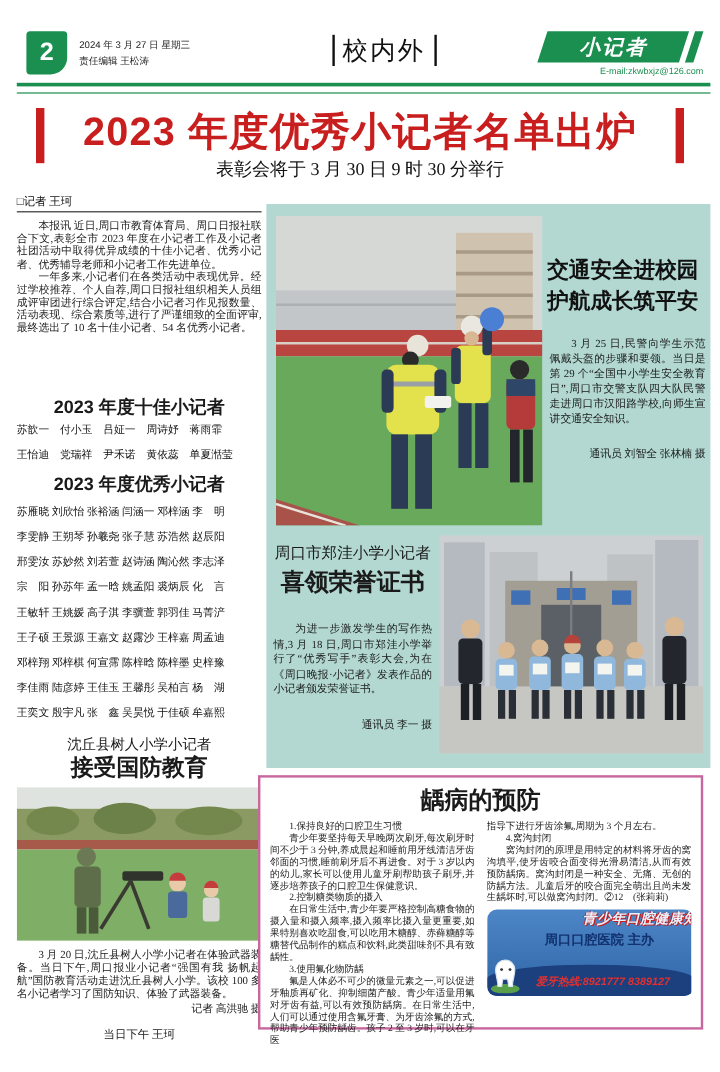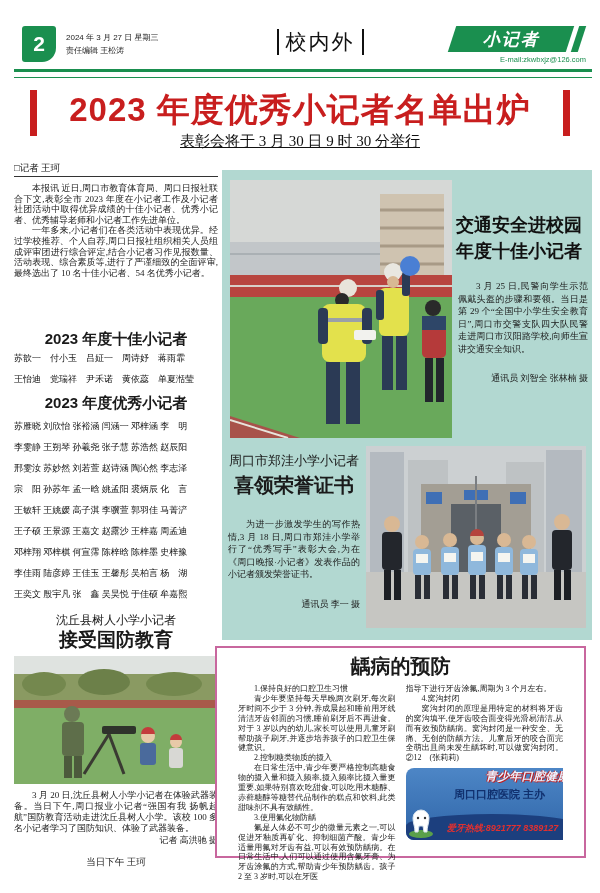--- a/index.html
+++ b/index.html
@@ -25,21 +25,21 @@
   .email{left:400px;top:55px;width:186px;text-align:right;font-size:7.5px;color:#1a8f4f;
          font-family:"Liberation Sans",sans-serif;}
   .green-rule{left:14px;top:69px;width:578px;height:5px;
               border-top:3px solid #1a8f4f;border-bottom:1px solid #1a8f4f;}
 
   
   .red-bar{top:90px;width:7px;height:46px;background:#c81e1e;}
   .headline{left:40px;top:88px;width:520px;text-align:center;color:#c81e1e;
             font-family:"Liberation Sans","DejaVu Sans",sans-serif;font-weight:900;
             font-size:33px;letter-spacing:1px;}
-  .subtitle{left:40px;top:132px;width:520px;text-align:center;font-size:15px;color:#111;text-decoration:underline;}
+  .subtitle{left:40px;top:132px;width:520px;text-align:center;font-size:15px;color:#111;}
 
   
   .byline{left:14px;top:162px;width:204px;font-size:9.5px;color:#111;}
   .byline-rule{left:14px;top:176px;width:204px;height:1px;background:#333;}
   .article{left:14px;top:183px;width:204px;font-size:9px;line-height:10.6px;text-align:justify;}
   .article p{margin:0;text-indent:2em;}
   .list-head{left:14px;top:330px;width:204px;text-align:center;font-size:15px;font-weight:bold;
              font-family:"Liberation Sans",sans-serif;}
   .names{left:14px;width:204px;text-align:left;font-size:9px;color:#111;}
   .names div{height:21px;}
@@ -63,21 +63,21 @@
   .traffic-credit{left:458px;top:372px;width:130px;font-size:9px;text-align:right;}
   .cert-kicker{left:226px;top:452px;width:136px;text-align:center;font-size:13px;}
   .cert-title{left:226px;top:472px;width:136px;text-align:center;font-size:20px;font-weight:900;
               font-family:"Liberation Sans",sans-serif;}
   .cert-body{left:228px;top:518px;width:132px;font-size:9px;line-height:12.6px;text-align:justify;text-indent:2em;}
   .cert-credit{left:228px;top:598px;width:132px;font-size:9px;text-align:right;}
   .photo2{left:366px;top:446px;width:220px;height:182px;}
 
   
   .dental-box{left:215px;top:646px;width:371px;height:212px;border:2px solid #c8679e;background:#fff;
-              box-sizing:border-box;padding:5px 21px;}
+              box-sizing:border-box;padding:5px 8px;}
   .dental-title{text-align:center;font-size:20px;font-weight:900;font-family:"Liberation Sans",sans-serif;
                 margin:0 0 4px 0;}
   .dental-cols{display:flex;gap:10px;}
   .dental-col{width:172px;font-size:8px;line-height:9.9px;text-align:justify;overflow:hidden;}
   .dental-col p{margin:0;text-indent:2em;}
   .dental-col p.cont{text-indent:0;}
   .dental-col-right{display:flex;flex-direction:column;}
 
   
   .ad{margin-top:5px;width:172px;height:72px;border-radius:8px;overflow:hidden;position:relative;
@@ -210,21 +210,21 @@
     <rect x="166" y="156" width="11" height="54" fill="#2b3a55"></rect>
     <circle cx="203" cy="128" r="8" fill="#2a2a2a"></circle>
     <rect x="192" y="136" width="24" height="42" rx="5" fill="#b53a3a"></rect>
     <rect x="192" y="136" width="24" height="14" fill="#2e4668"></rect>
     <rect x="195" y="178" width="8" height="44" fill="#22262c"></rect>
     <rect x="206" y="178" width="8" height="44" fill="#22262c"></rect>
   </svg>
 
   <div class="abs traffic-title">
     <div>交通安全进校园</div>
-    <div>年度十佳小记者</div>
+    <div>护航成长筑平安</div>
   </div>
   <div class="abs traffic-body">3 月 25 日,民警向学生示范佩戴头盔的步骤和要领。当日是第 29 个“全国中小学生安全教育日”,周口市交警支队四大队民警走进周口市汉阳路学校,向师生宣讲交通安全知识。</div>
   <div class="abs traffic-credit">通讯员 刘智全 张林楠 摄</div>
 
   <div class="abs cert-kicker">周口市郑洼小学小记者</div>
   <div class="abs cert-title">喜领荣誉证书</div>
   <div class="abs cert-body">为进一步激发学生的写作热情,3 月 18 日,周口市郑洼小学举行了“优秀写手”表彰大会,为在《周口晚报·小记者》发表作品的小记者颁发荣誉证书。</div>
   <div class="abs cert-credit">通讯员 李一 摄</div>
 
   <svg class="abs photo2" viewBox="0 0 220 182">

